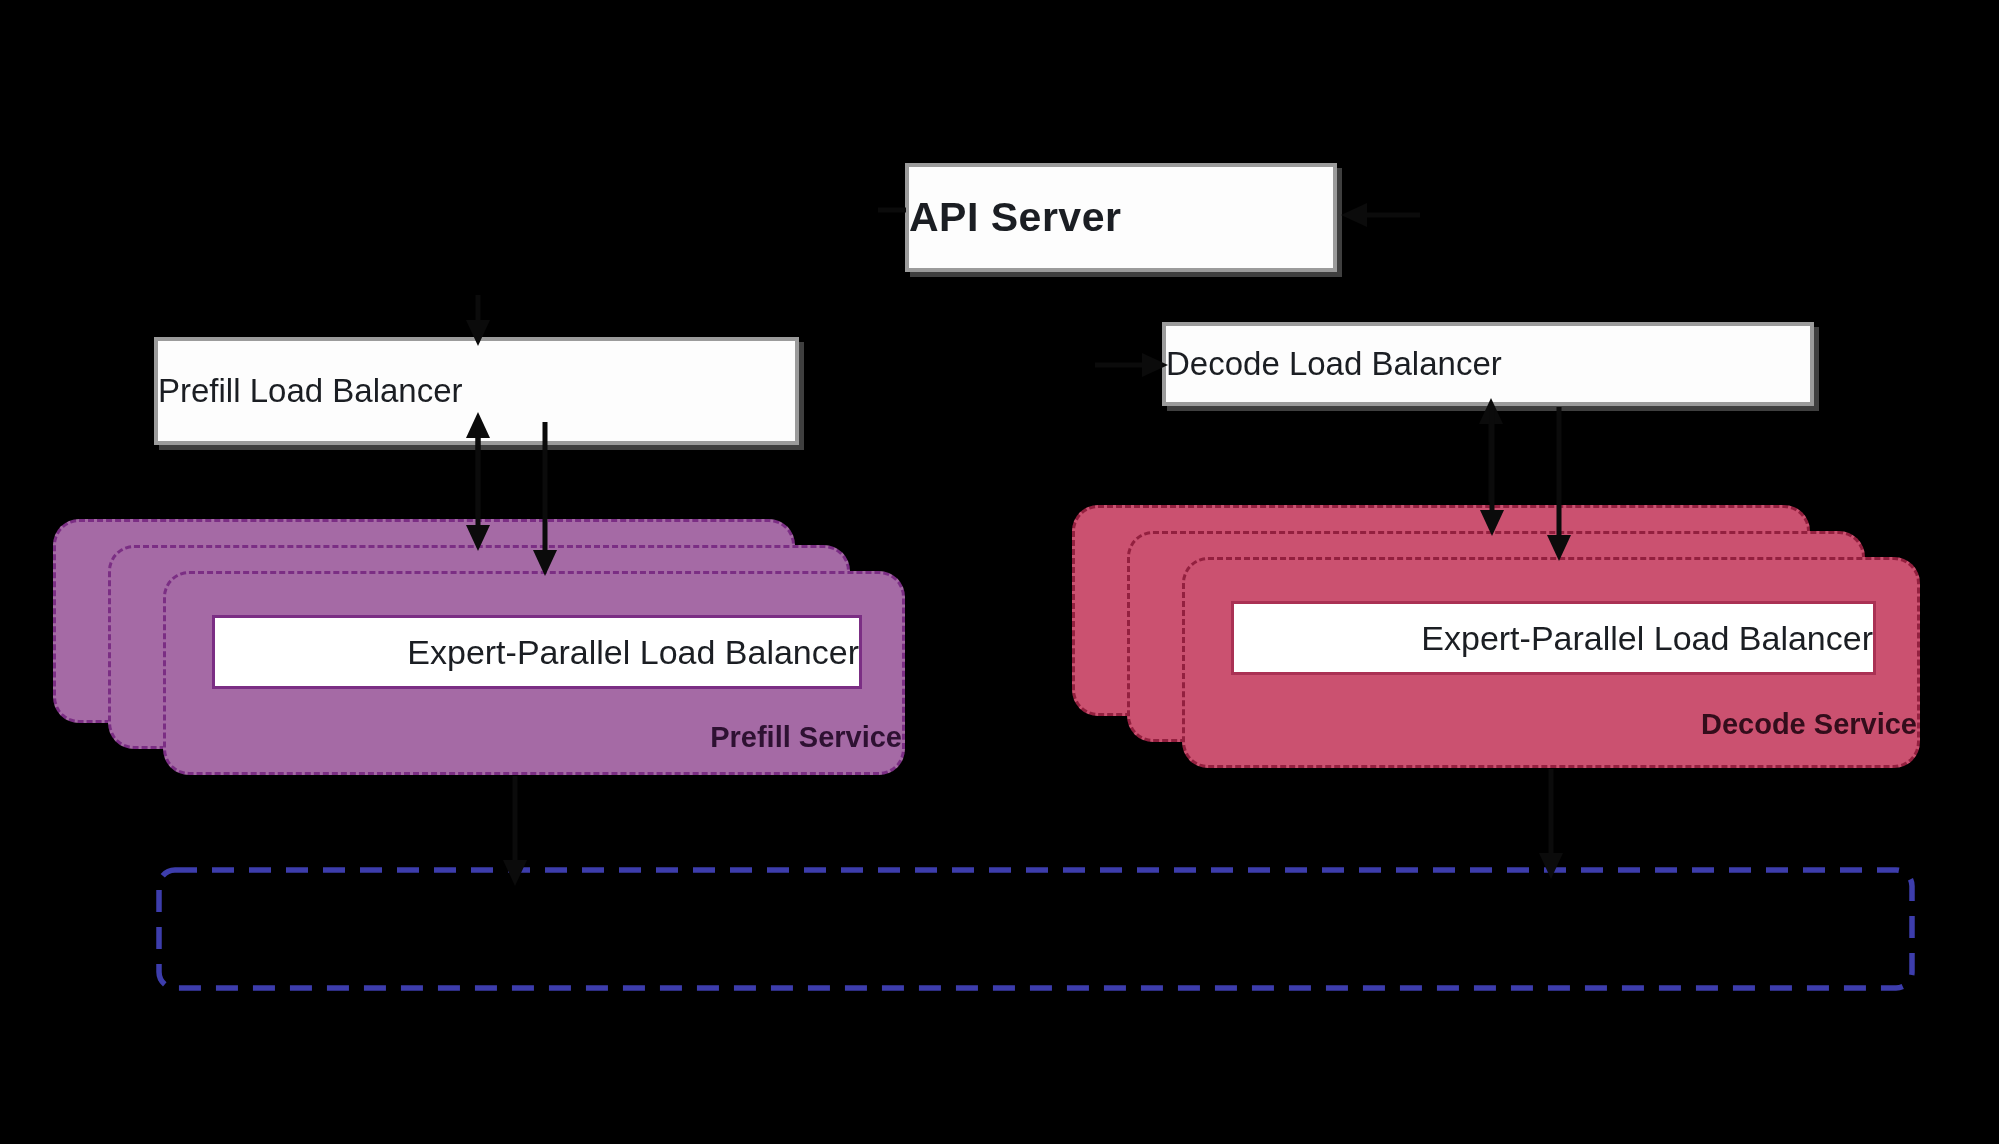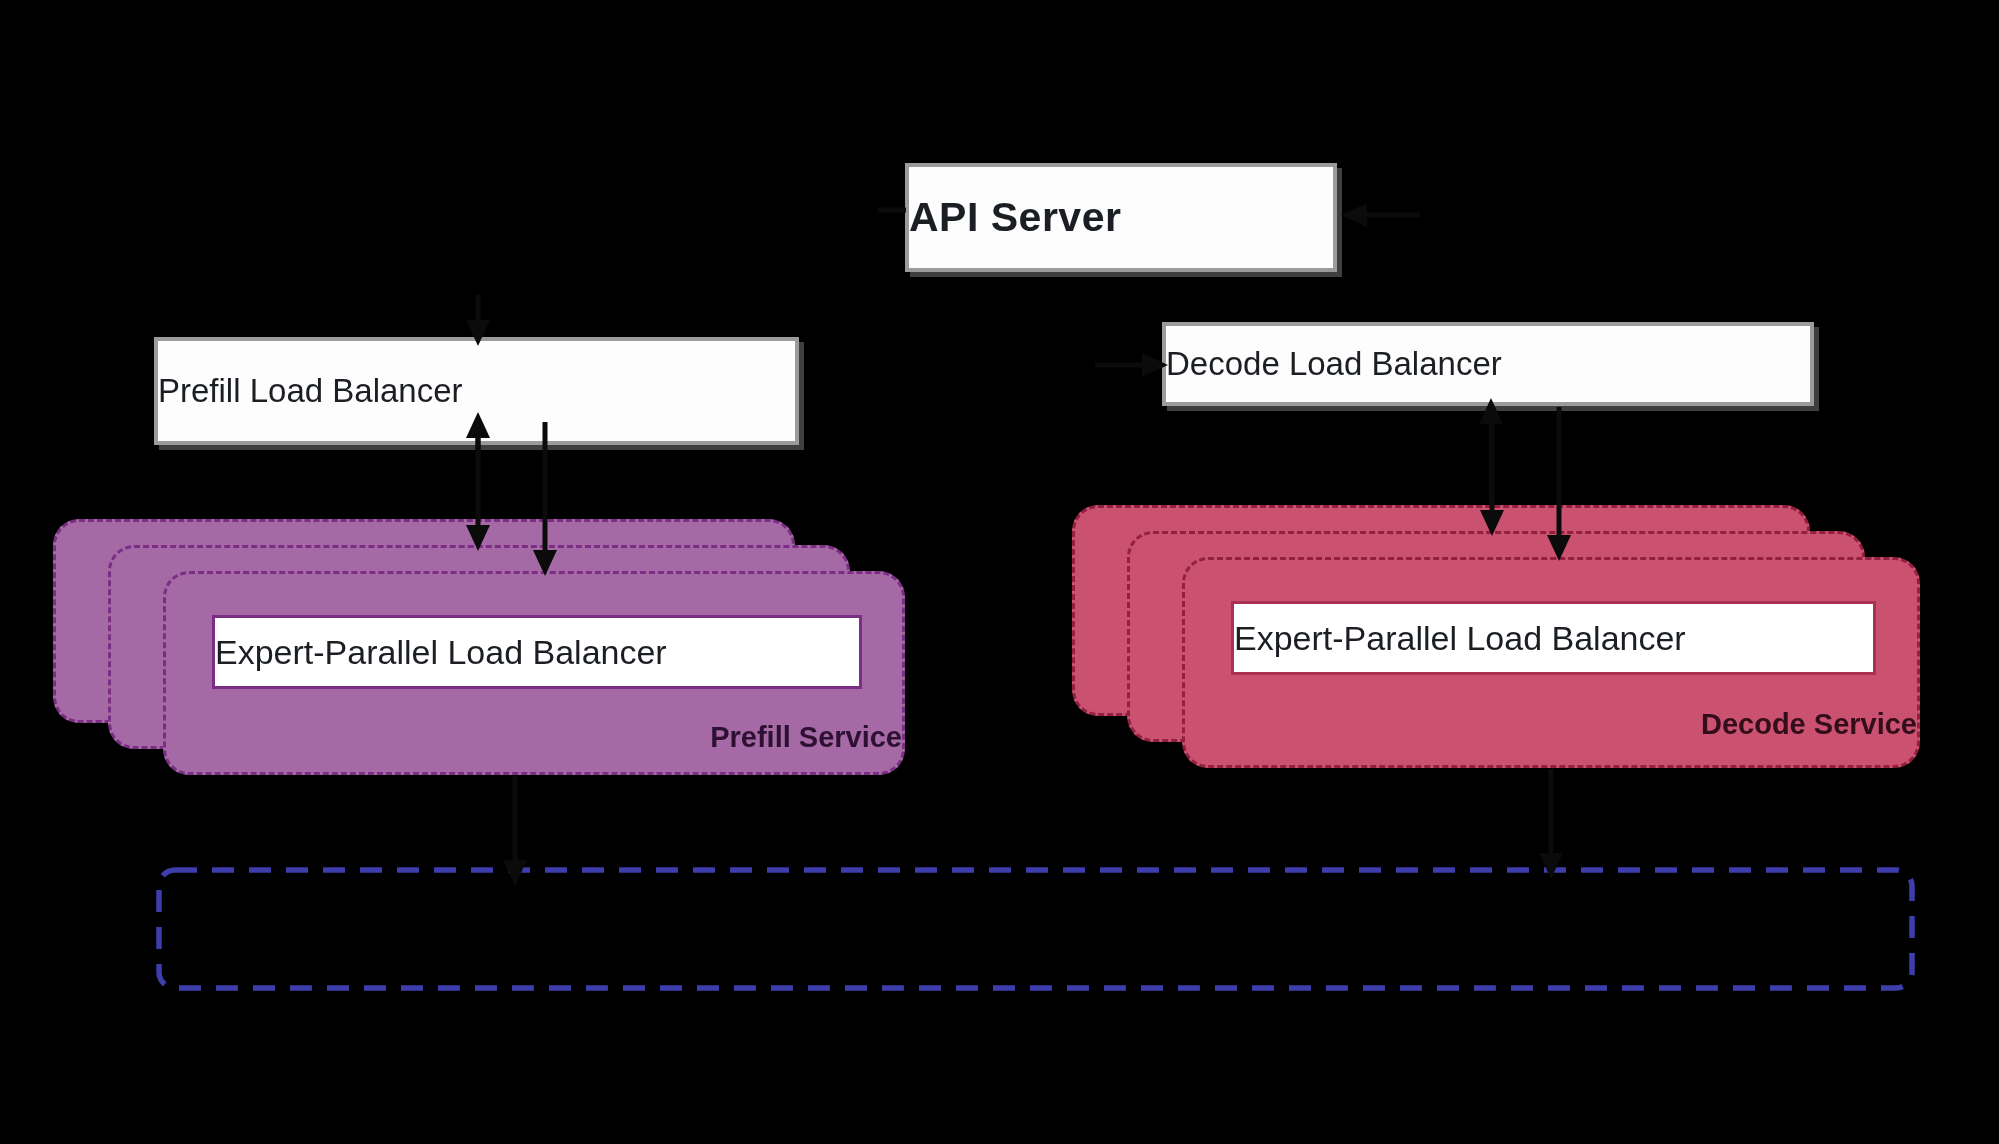--- a/index.html
+++ b/index.html
@@ -14,21 +14,21 @@
   .plb{left:154px;top:337px;width:645px;height:108px;font-size:33px;}
   .dlb{left:1162px;top:322px;width:652px;height:84px;font-size:33px;}
 
   
   .card{position:absolute;border:3px dashed;border-radius:26px;box-sizing:border-box;}
   .card.purple{background:var(--purple-fill,#a56aa5);border-color:var(--purple-border,#7b2e84);}
   .card.red{background:var(--red-fill,#cb5170);border-color:var(--red-border,#93203f);}
   .pcard{width:742px;height:204px;}
   .rcard{width:738px;height:211px;}
 
-  .inner{position:absolute;background:#fff;border:3px solid;display:flex;align-items:center;justify-content:flex-start;
+  .inner{position:absolute;background:#fff;border:3px solid;display:flex;align-items:center;justify-content:flex-end;
          font-size:34px;color:var(--text-dark,#1b1e23);box-sizing:border-box;white-space:nowrap;}
   .inner.purple{border-color:var(--purple-border,#7b2e84);left:46px;top:41px;width:650px;height:74px;}
   .inner.red{border-color:var(--red-inner-border,#aa3154);left:46px;top:41px;width:645px;height:74px;}
 
   .caption{position:absolute;left:0;right:0;text-align:right;font-size:29px;font-weight:700;}
   .caption.purple{top:147px;color:var(--purple-caption,#2e1132);}
   .caption.red{top:148px;color:var(--red-caption,#330d1b);}
 
   
   svg.overlay{position:absolute;left:0;top:0;pointer-events:none;}

